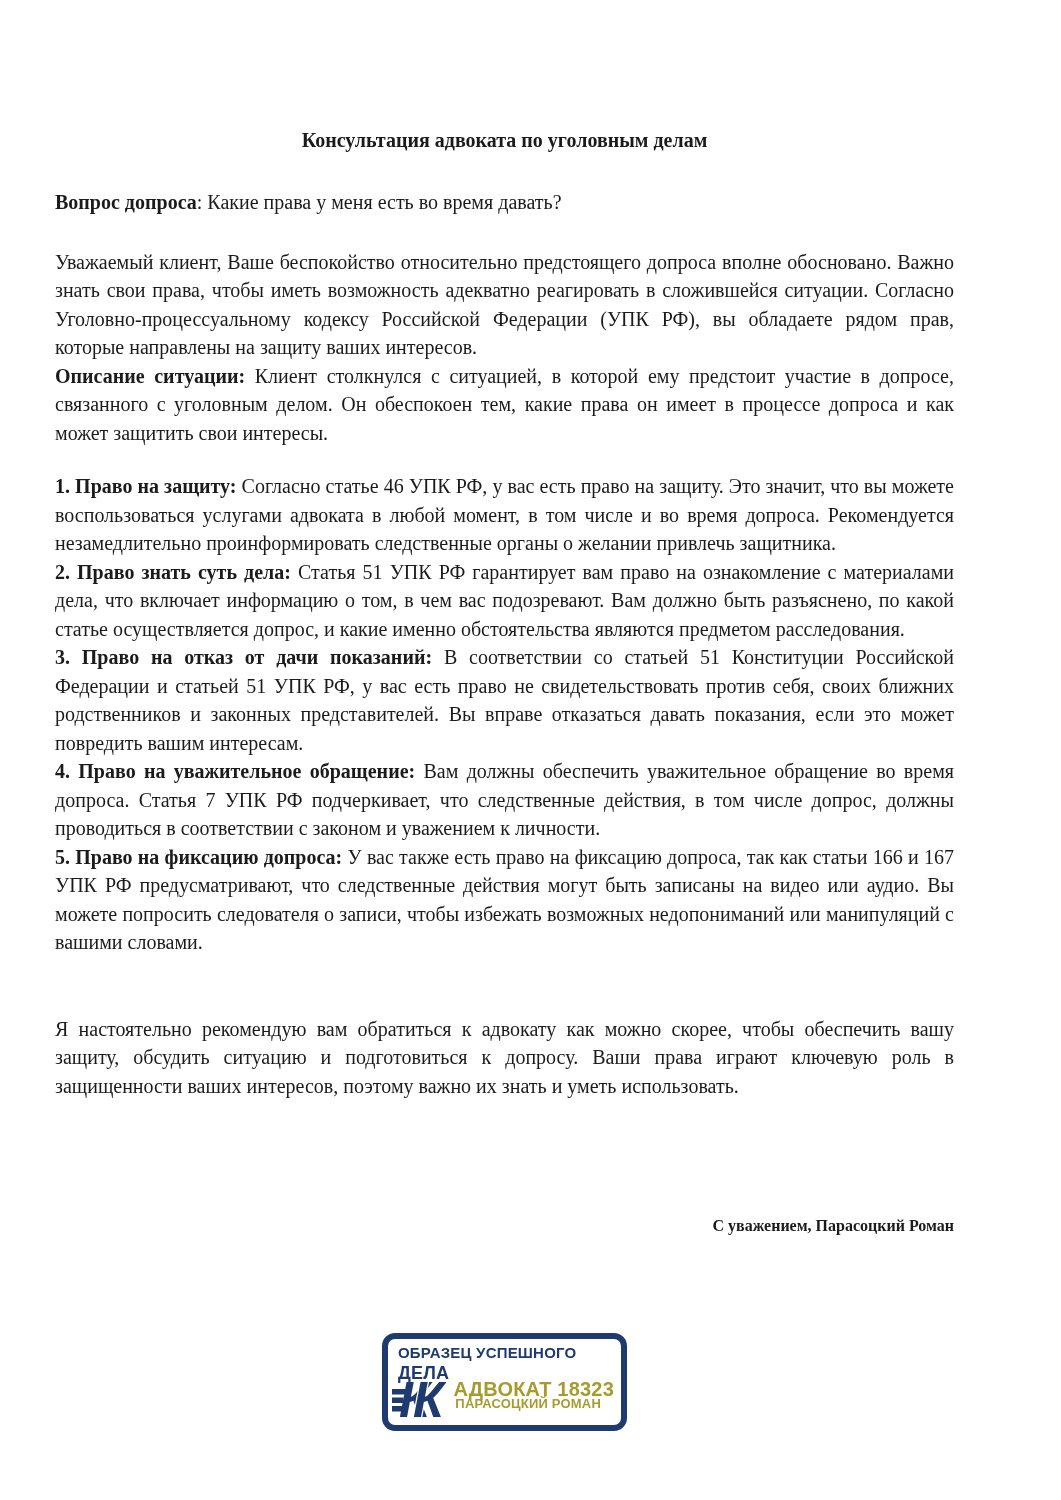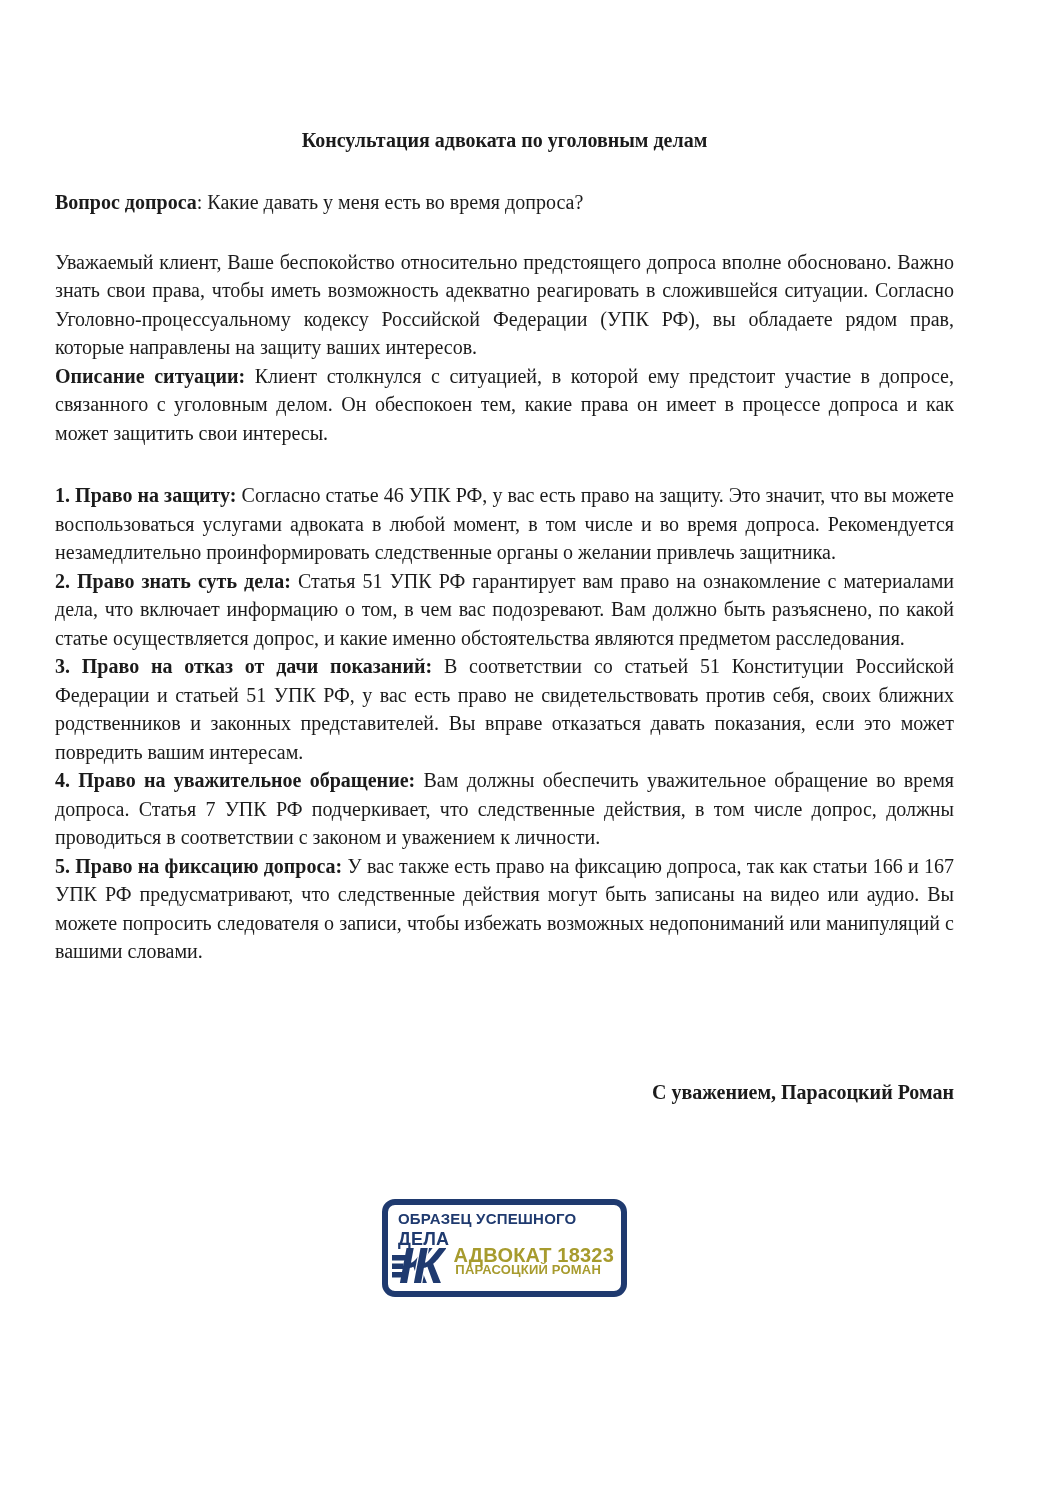--- a/index.html
+++ b/index.html
@@ -29,24 +29,24 @@
     line-height: 28px;
     margin-bottom: 34px;
   }
   .para {
     font-size: 20px;
     line-height: 28.5px;
   }
   .just { text-align: justify; }
   .b { font-weight: bold; }
   .intro { margin-top: 31px; }
-  .rights { margin-top: 34px; }
+  .rights { margin-top: 25px; }
   .closing { margin-top: 58px; }
   .signature {
-    font-size: 20px;
+    font-size: 16px;
     font-weight: bold;
     line-height: 28px;
     text-align: right;
     margin-top: 112px;
   }
   .stamp {
     position: relative;
     width: 245px;
     height: 98px;
     margin: 93px auto 15px auto;
@@ -73,34 +73,35 @@
     height: 50px;
   }
 </style>
 </head>
 <body>
 
 <div class="page">
 
   <h1 class="title">Консультация адвоката по уголовным делам</h1>
 
-  <p class="para"><span class="b">Вопрос допроса</span><span>: Какие давать у меня есть во время допроса?</span></p>
+  <p class="para"><span class="b">Вопрос допроса</span><span>: Какие права у меня есть во время давать?</span></p>
 
   <p class="para just intro">Уважаемый клиент, Ваше беспокойство относительно предстоящего допроса вполне обосновано. Важно знать свои права, чтобы иметь возможность адекватно реагировать в сложившейся ситуации. Согласно Уголовно-процессуальному кодексу Российской Федерации (УПК РФ), вы обладаете рядом прав, которые направлены на защиту ваших интересов.</p>
 
   <p class="para just"><span class="b">Описание ситуации:</span><span> Клиент столкнулся с ситуацией, в которой ему предстоит участие в допросе, связанного с уголовным делом. Он обеспокоен тем, какие права он имеет в процессе допроса и как может защитить свои интересы.</span></p>
 
   <div class="rights">
     <p class="para just"><span class="b">1. Право на защиту:</span><span> Согласно статье 46 УПК РФ, у вас есть право на защиту. Это значит, что вы можете воспользоваться услугами адвоката в любой момент, в том числе и во время допроса. Рекомендуется незамедлительно проинформировать следственные органы о желании привлечь защитника.</span></p>
     <p class="para just"><span class="b">2. Право знать суть дела:</span><span> Статья 51 УПК РФ гарантирует вам право на ознакомление с материалами дела, что включает информацию о том, в чем вас подозревают. Вам должно быть разъяснено, по какой статье осуществляется допрос, и какие именно обстоятельства являются предметом расследования.</span></p>
     <p class="para just"><span class="b">3. Право на отказ от дачи показаний:</span><span> В соответствии со статьей 51 Конституции Российской Федерации и статьей 51 УПК РФ, у вас есть право не свидетельствовать против себя, своих ближних родственников и законных представителей. Вы вправе отказаться давать показания, если это может повредить вашим интересам.</span></p>
     <p class="para just"><span class="b">4. Право на уважительное обращение:</span><span> Вам должны обеспечить уважительное обращение во время допроса. Статья 7 УПК РФ подчеркивает, что следственные действия, в том числе допрос, должны проводиться в соответствии с законом и уважением к личности.</span></p>
     <p class="para just"><span class="b">5. Право на фиксацию допроса:</span><span> У вас также есть право на фиксацию допроса, так как статьи 166 и 167 УПК РФ предусматривают, что следственные действия могут быть записаны на видео или аудио. Вы можете попросить следователя о записи, чтобы избежать возможных недопониманий или манипуляций с вашими словами.</span></p>
   </div>
 
+  <p class="para just closing">Я настоятельно рекомендую вам обратиться к адвокату как можно скорее, чтобы обеспечить вашу защиту, обсудить ситуацию и подготовиться к допросу. Ваши права играют ключевую роль в защищенности ваших интересов, поэтому важно их знать и уметь использовать.</p>
 
   <p class="signature">С уважением, Парасоцкий Роман</p>
 
   <div class="stamp">
     <div class="stamp-text stamp-line1">ОБРАЗЕЦ УСПЕШНОГО</div>
     <div class="stamp-text stamp-line2">ДЕЛА</div>
     <svg class="stamp-logo" viewBox="0 0 54 50" xmlns="http://www.w3.org/2000/svg" aria-hidden="true">
       <rect x="0" y="19" width="14" height="5.5" fill="#1f3a6f"></rect>
       <rect x="0" y="27.5" width="11.5" height="5.5" fill="#1f3a6f"></rect>
       <rect x="0" y="36" width="14" height="5.5" fill="#1f3a6f"></rect>

